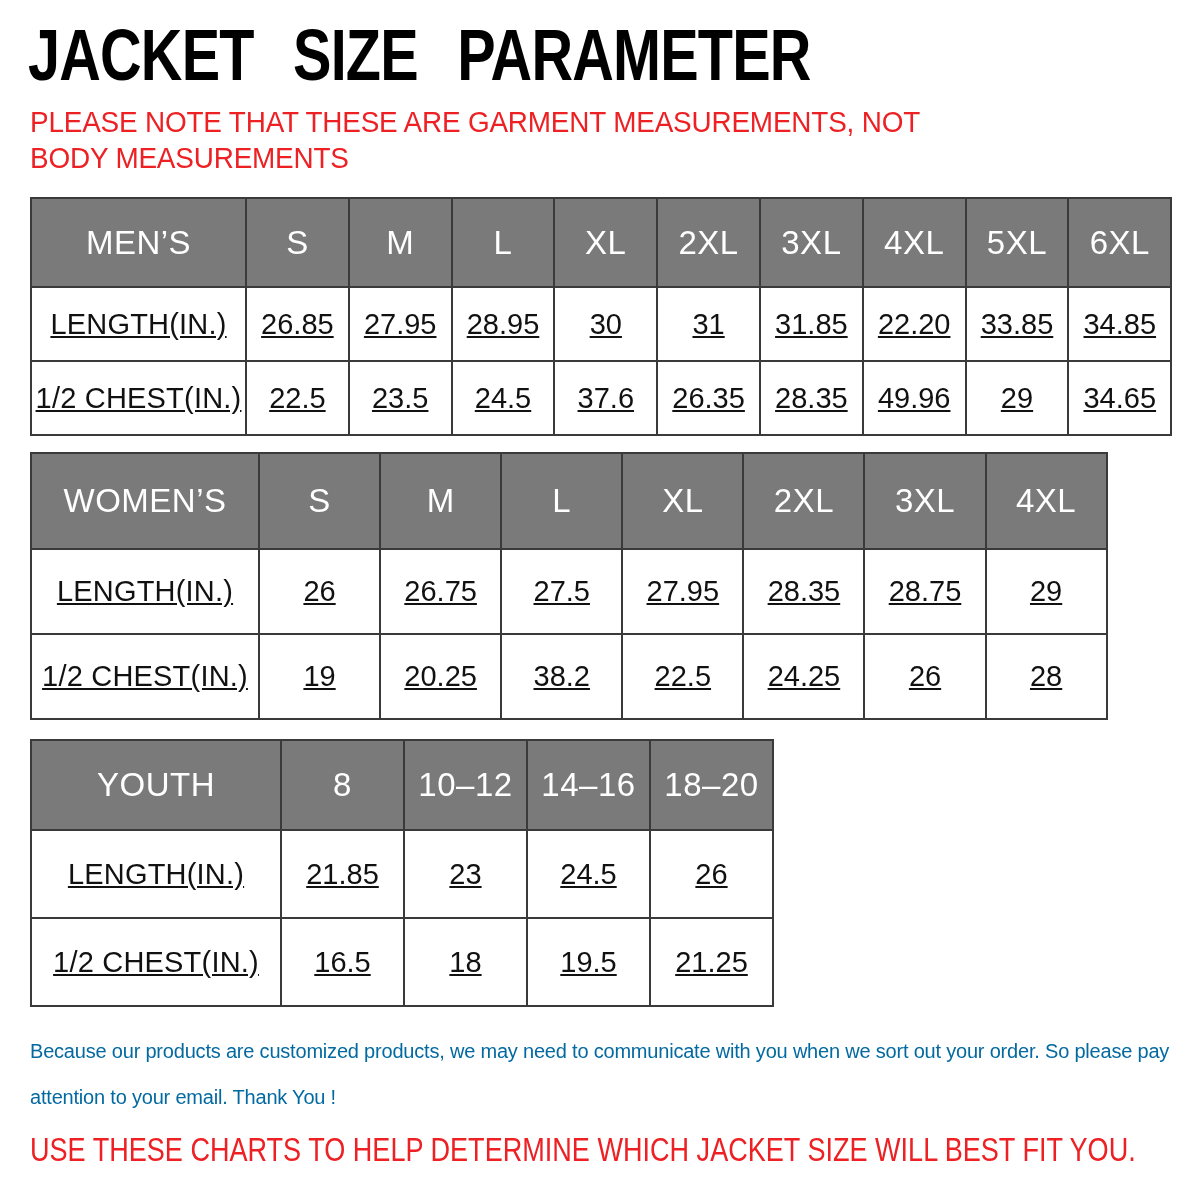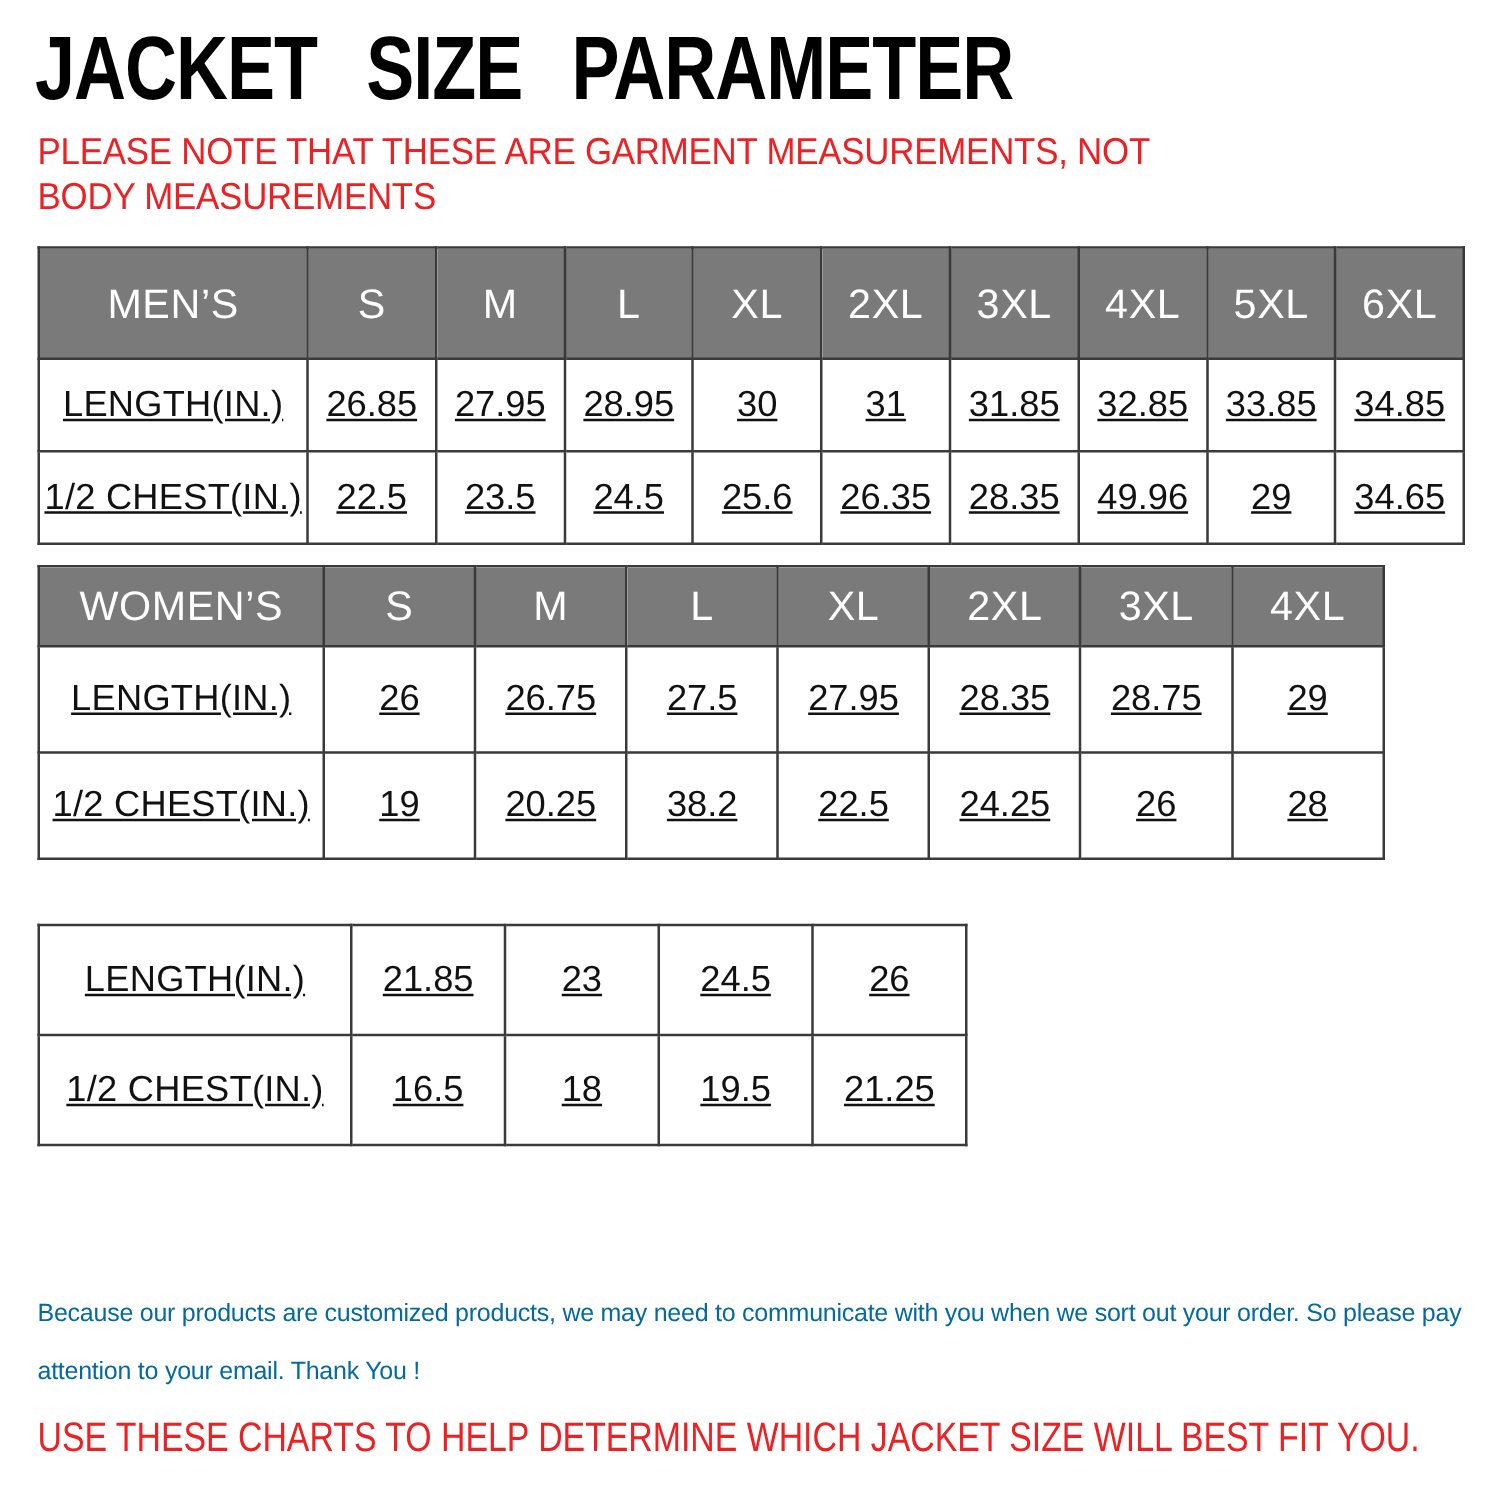--- a/index.html
+++ b/index.html
@@ -44,21 +44,21 @@
   table.size-table td { color: #111111; font-size: 29px; text-decoration: underline; }
   td.row-label { font-size: 29px; letter-spacing: 0.2px; }
 
   #mens-table   { left: 30px; top: 197px; width: 1140px; }
   #mens-table   tr.head  { height: 89px; }
   #mens-table   tr.data  { height: 74px; }
   #mens-table   col.cat  { width: 215px; }
   #mens-table   col.sz   { width: 102.8px; }
 
   #womens-table { left: 30px; top: 452px; width: 1076px; }
-  #womens-table tr.head  { height: 64px; }
+  #womens-table tr.head  { height: 96px; }
   #womens-table tr.data  { height: 85px; }
   #womens-table col.cat  { width: 228px; }
   #womens-table col.sz   { width: 121.1px; }
 
   #youth-table  { left: 30px; top: 739px; width: 742px; }
   #youth-table  tr.head  { height: 90px; }
   #youth-table  tr.data  { height: 88px; }
   #youth-table  col.cat  { width: 250px; }
   #youth-table  col.sz   { width: 123px; }
 
@@ -110,30 +110,30 @@
         <th>6XL</th>
       </tr>
       <tr class="data">
         <td class="row-label">LENGTH(IN.)</td>
         <td>26.85</td>
         <td>27.95</td>
         <td>28.95</td>
         <td>30</td>
         <td>31</td>
         <td>31.85</td>
-        <td>32.85</td>
+        <td>22.20</td>
         <td>33.85</td>
         <td>34.85</td>
       </tr>
       <tr class="data">
         <td class="row-label">1/2 CHEST(IN.)</td>
         <td>22.5</td>
         <td>23.5</td>
         <td>24.5</td>
-        <td>25.6</td>
+        <td>37.6</td>
         <td>26.35</td>
         <td>28.35</td>
         <td>49.96</td>
         <td>29</td>
         <td>34.65</td>
       </tr>
     </tbody>
   </table>
 
   <table class="size-table" id="womens-table">
@@ -183,20 +183,27 @@
 
   <table class="size-table" id="youth-table">
     <colgroup>
       <col class="cat">
         <col class="sz">
         <col class="sz">
         <col class="sz">
         <col class="sz">
     </colgroup>
     <tbody>
+      <tr class="head">
+        <th>YOUTH</th>
+        <th>8</th>
+        <th>10–12</th>
+        <th>14–16</th>
+        <th>18–20</th>
+      </tr>
       <tr class="data">
         <td class="row-label">LENGTH(IN.)</td>
         <td>21.85</td>
         <td>23</td>
         <td>24.5</td>
         <td>26</td>
       </tr>
       <tr class="data">
         <td class="row-label">1/2 CHEST(IN.)</td>
         <td>16.5</td>

